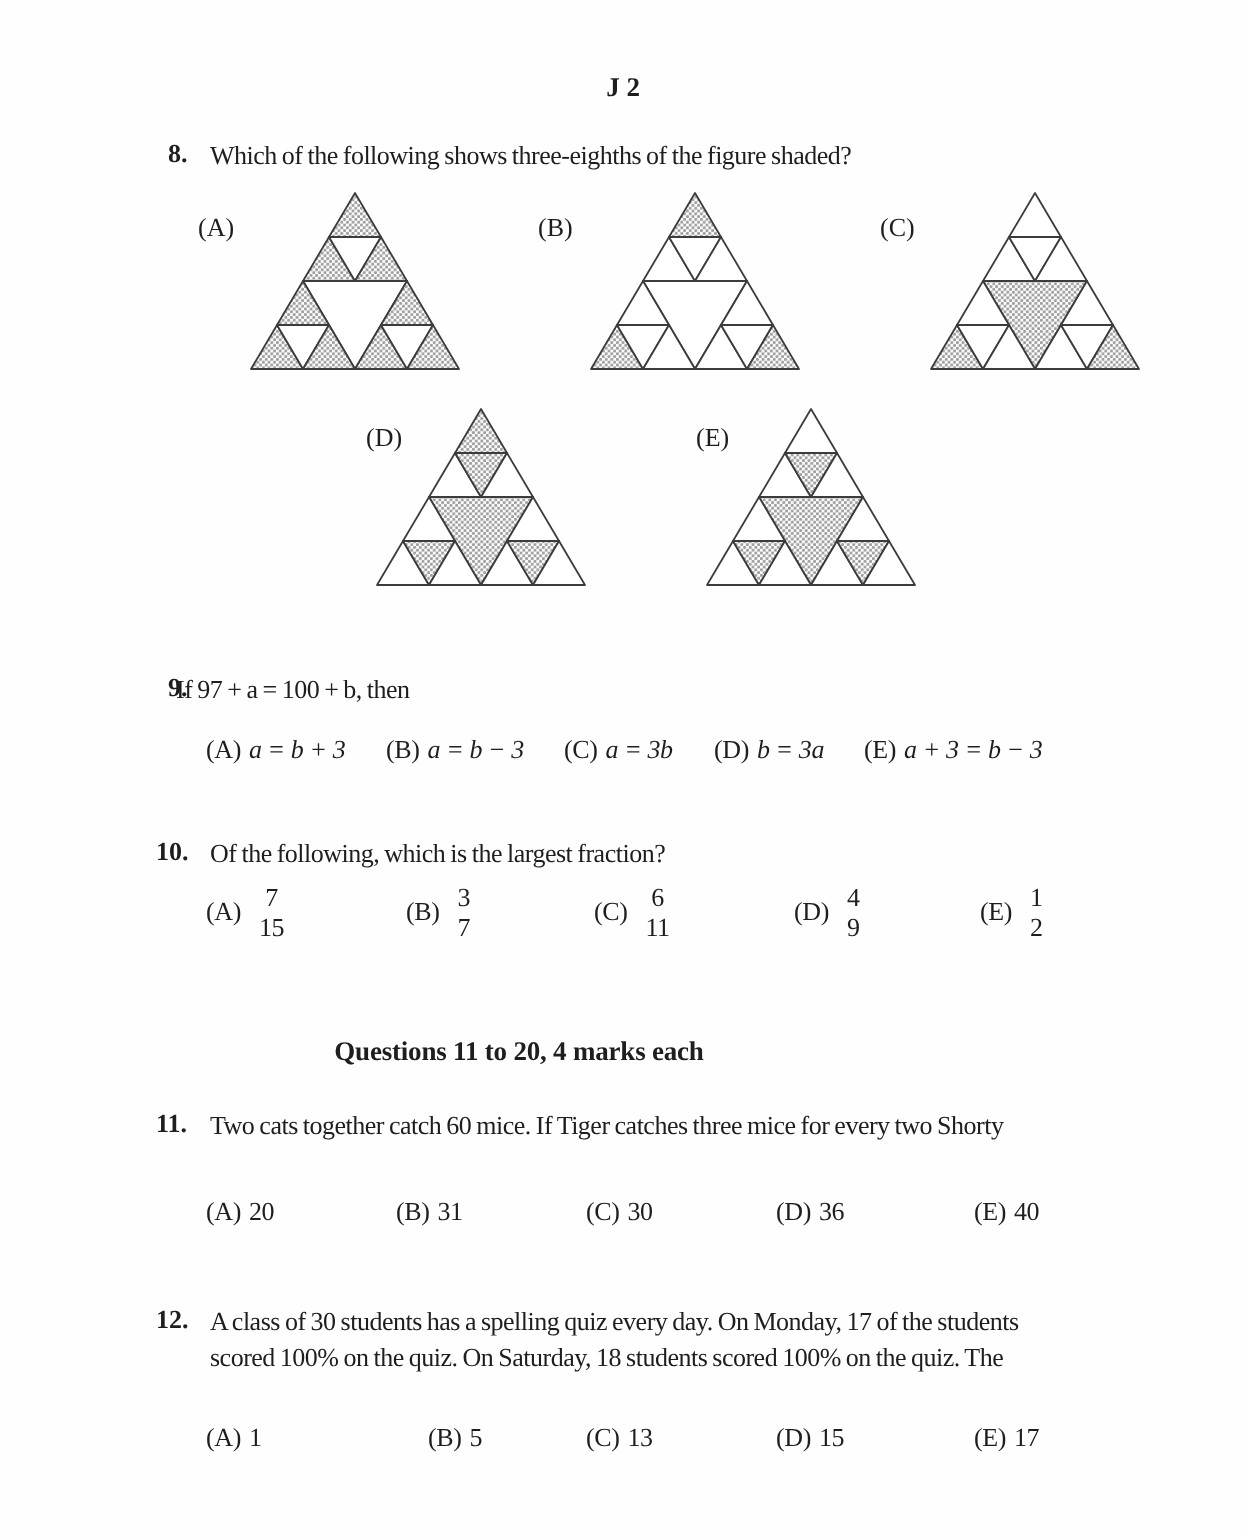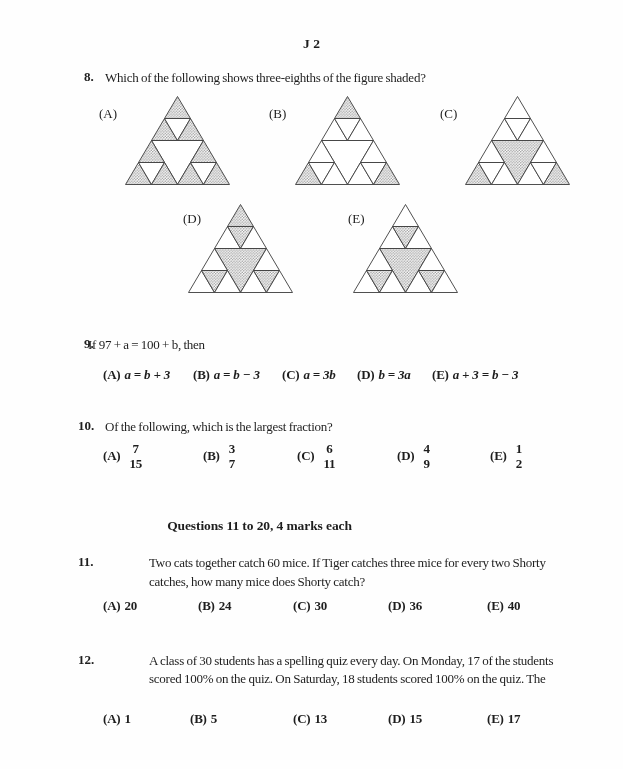--- a/index.html
+++ b/index.html
@@ -5,23 +5,23 @@
   html,body{margin:0;padding:0;}
   body{
     width:623px;height:769px;position:relative;background:#fefefe;
     font-family:"Liberation Serif","DejaVu Serif",serif;
     color:#1e1e1e;overflow:hidden;
   }
   .abs{position:absolute;}
   .page-label{left:0;top:36px;width:623px;text-align:center;font-weight:bold;font-size:13.5px;}
   .qnum{font-weight:bold;font-size:13px;}
   .stem{font-size:13px;letter-spacing:-0.25px;word-spacing:-0.5px;white-space:nowrap;line-height:17.5px;}
-  .stem .line{white-space:nowrap;margin-left:44px;}
+  .stem .line{white-space:nowrap;}
   .heading{left:0;top:518px;width:519px;text-align:center;font-weight:bold;font-size:13.5px;letter-spacing:-0.1px;}
-  .opt{position:absolute;white-space:nowrap;font-size:13px;letter-spacing:-0.2px;font-weight:bold;}
+  .opt{position:absolute;white-space:nowrap;font-size:13px;letter-spacing:-0.2px;}
   .opt-label{margin-right:4px;}
   .math{font-style:italic;}
   .opt-row{position:absolute;left:0;top:0;width:623px;height:0;}
   .frac-opt{display:inline-flex;align-items:center;}
   .frac{display:inline-flex;flex-direction:column;align-items:center;line-height:15px;margin-left:5px;}
   .fig-label{position:absolute;font-size:13px;}
   svg.fig{position:absolute;overflow:visible;}
 </style>
 </head>
 <body>
@@ -196,34 +196,33 @@
         <span>2</span>
       </span>
     </span>
 </div>
 
 <div class="abs heading">Questions 11 to 20, 4 marks each</div>
 
 <div class="abs qnum" style="left:78px;top:554px">11.</div>
 <div class="abs stem" style="left:105px;top:554px;line-height:18.5px">
   <div class="line">Two cats together catch 60 mice. If Tiger catches three mice for every two Shorty</div>
-  <div class="line">catches, how many mice does Shorty catch?</div>
 </div>
 <div class="opt-row" style="top:598px">
   <span class="opt" style="left:103px"><span class="opt-label">(A)</span><span>20</span></span>
-  <span class="opt" style="left:198px"><span class="opt-label">(B)</span><span>24</span></span>
+  <span class="opt" style="left:198px"><span class="opt-label">(B)</span><span>31</span></span>
   <span class="opt" style="left:293px"><span class="opt-label">(C)</span><span>30</span></span>
   <span class="opt" style="left:388px"><span class="opt-label">(D)</span><span>36</span></span>
   <span class="opt" style="left:487px"><span class="opt-label">(E)</span><span>40</span></span>
 </div>
 
 <div class="abs qnum" style="left:78px;top:652px">12.</div>
 <div class="abs stem" style="left:105px;top:652px;line-height:17.5px">
   <div class="line">A class of 30 students has a spelling quiz every day. On Monday, 17 of the students</div>
   <div class="line">scored 100% on the quiz. On Saturday, 18 students scored 100% on the quiz. The</div>
 </div>
 <div class="opt-row" style="top:711px">
   <span class="opt" style="left:103px"><span class="opt-label">(A)</span><span>1</span></span>
-  <span class="opt" style="left:190px"><span class="opt-label">(B)</span><span>5</span></span>
+  <span class="opt" style="left:214px"><span class="opt-label">(B)</span><span>5</span></span>
   <span class="opt" style="left:293px"><span class="opt-label">(C)</span><span>13</span></span>
   <span class="opt" style="left:388px"><span class="opt-label">(D)</span><span>15</span></span>
   <span class="opt" style="left:487px"><span class="opt-label">(E)</span><span>17</span></span>
 </div>
 
 </body></html>

